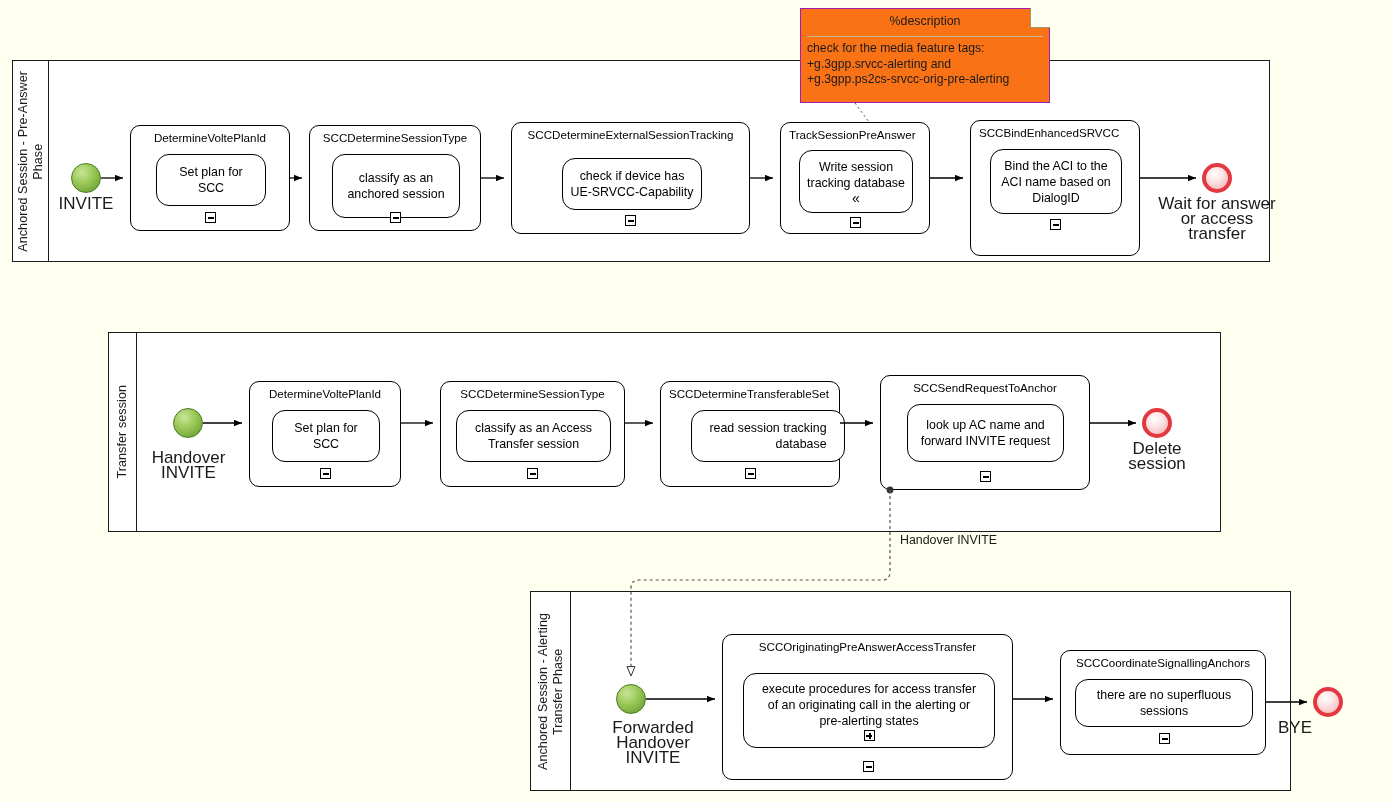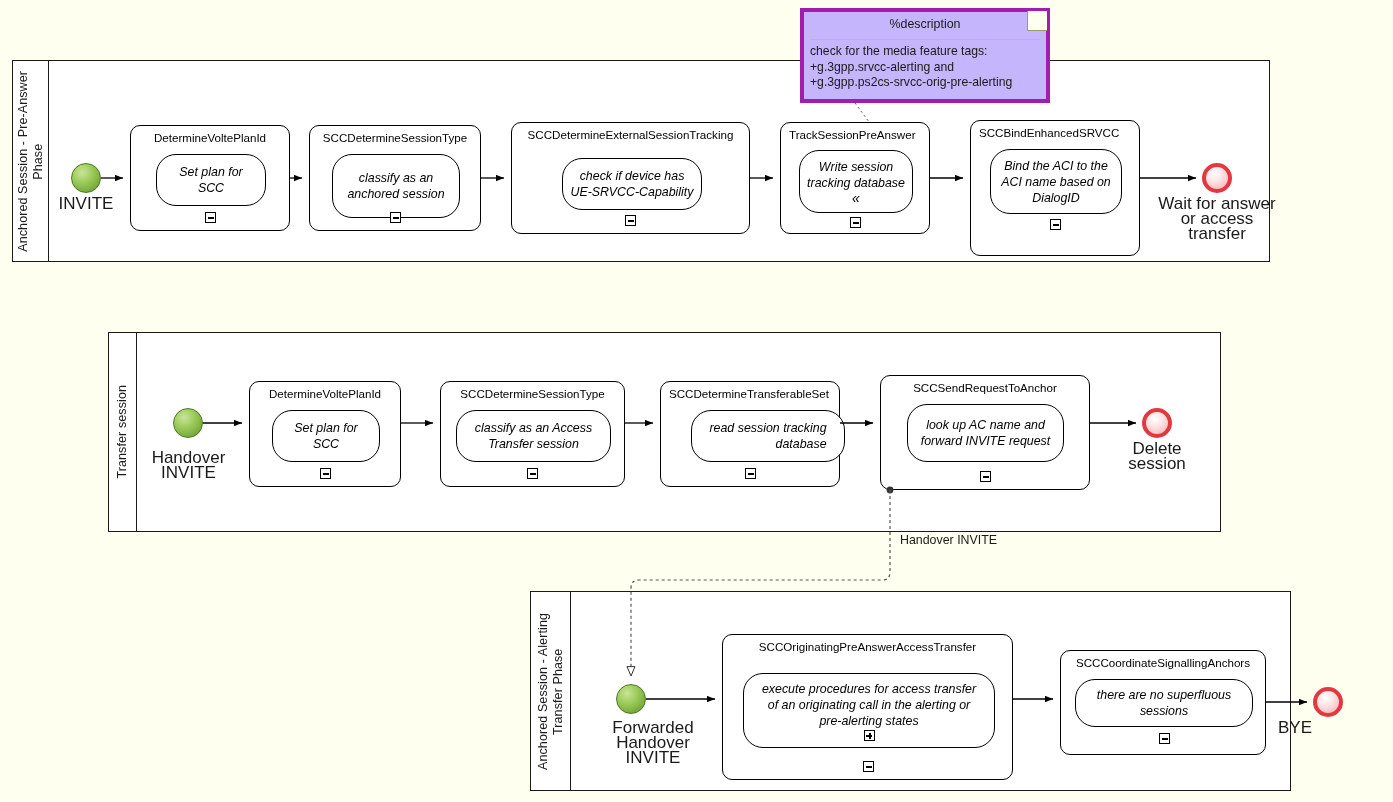--- a/index.html
+++ b/index.html
@@ -35,25 +35,24 @@
     border:1.4px solid #000;border-radius:10px;background:#ffffff;
   }
   .task-title{
     position:absolute;left:0;right:0;top:5px;
     text-align:center;font-size:11.6px;font-weight:normal;
     color:#000;white-space:nowrap;
   }
   .task-title.left{text-align:left;padding-left:8px;}
   .inner{
     position:absolute;box-sizing:border-box;
-    border:1.2px solid #000;border-radius:20px;background:#ffffff;
+    border:1.2px solid #000;border-radius:13px;background:#ffffff;
     display:flex;flex-direction:column;align-items:center;justify-content:center;
     text-align:center;font-size:12.4px;line-height:16px;color:#000;
     padding:4px 4px;
-    font-style:italic;
   }
   .inner .txt{white-space:pre-line;}
   .chev{font-size:14px;line-height:13px;margin-top:1px;}
 
   
   .marker{
     position:absolute;width:11px;height:11px;
     border:1.2px solid #000;background:#fff;box-sizing:border-box;
   }
   .marker:before{
@@ -77,21 +76,21 @@
     position:absolute;text-align:center;font-size:17px;line-height:15px;
     color:#1a1a1a;white-space:pre-line;
   }
 
   
   svg.wires{position:absolute;left:0;top:0;width:1393px;height:802px;overflow:visible;pointer-events:none;}
 
   
   .note{
     position:absolute;box-sizing:border-box;
-    background:#c4b5fd;border:4px solid #a21caf;
+    background:#f97316;border:1px solid #a21caf;
   }
   .note .fold{
     position:absolute;right:-1px;top:-1px;width:19px;height:19px;
     background:#ffffef;border-left:1px solid #9a9a6a;border-bottom:1px solid #9a9a6a;
   }
   .note-title{
     position:absolute;left:0;right:0;top:5px;text-align:center;
     font-size:12.4px;color:#1a1a1a;
   }
   .note-rule{position:absolute;left:6px;right:6px;top:27px;height:1px;background:#bdbd8d;}

